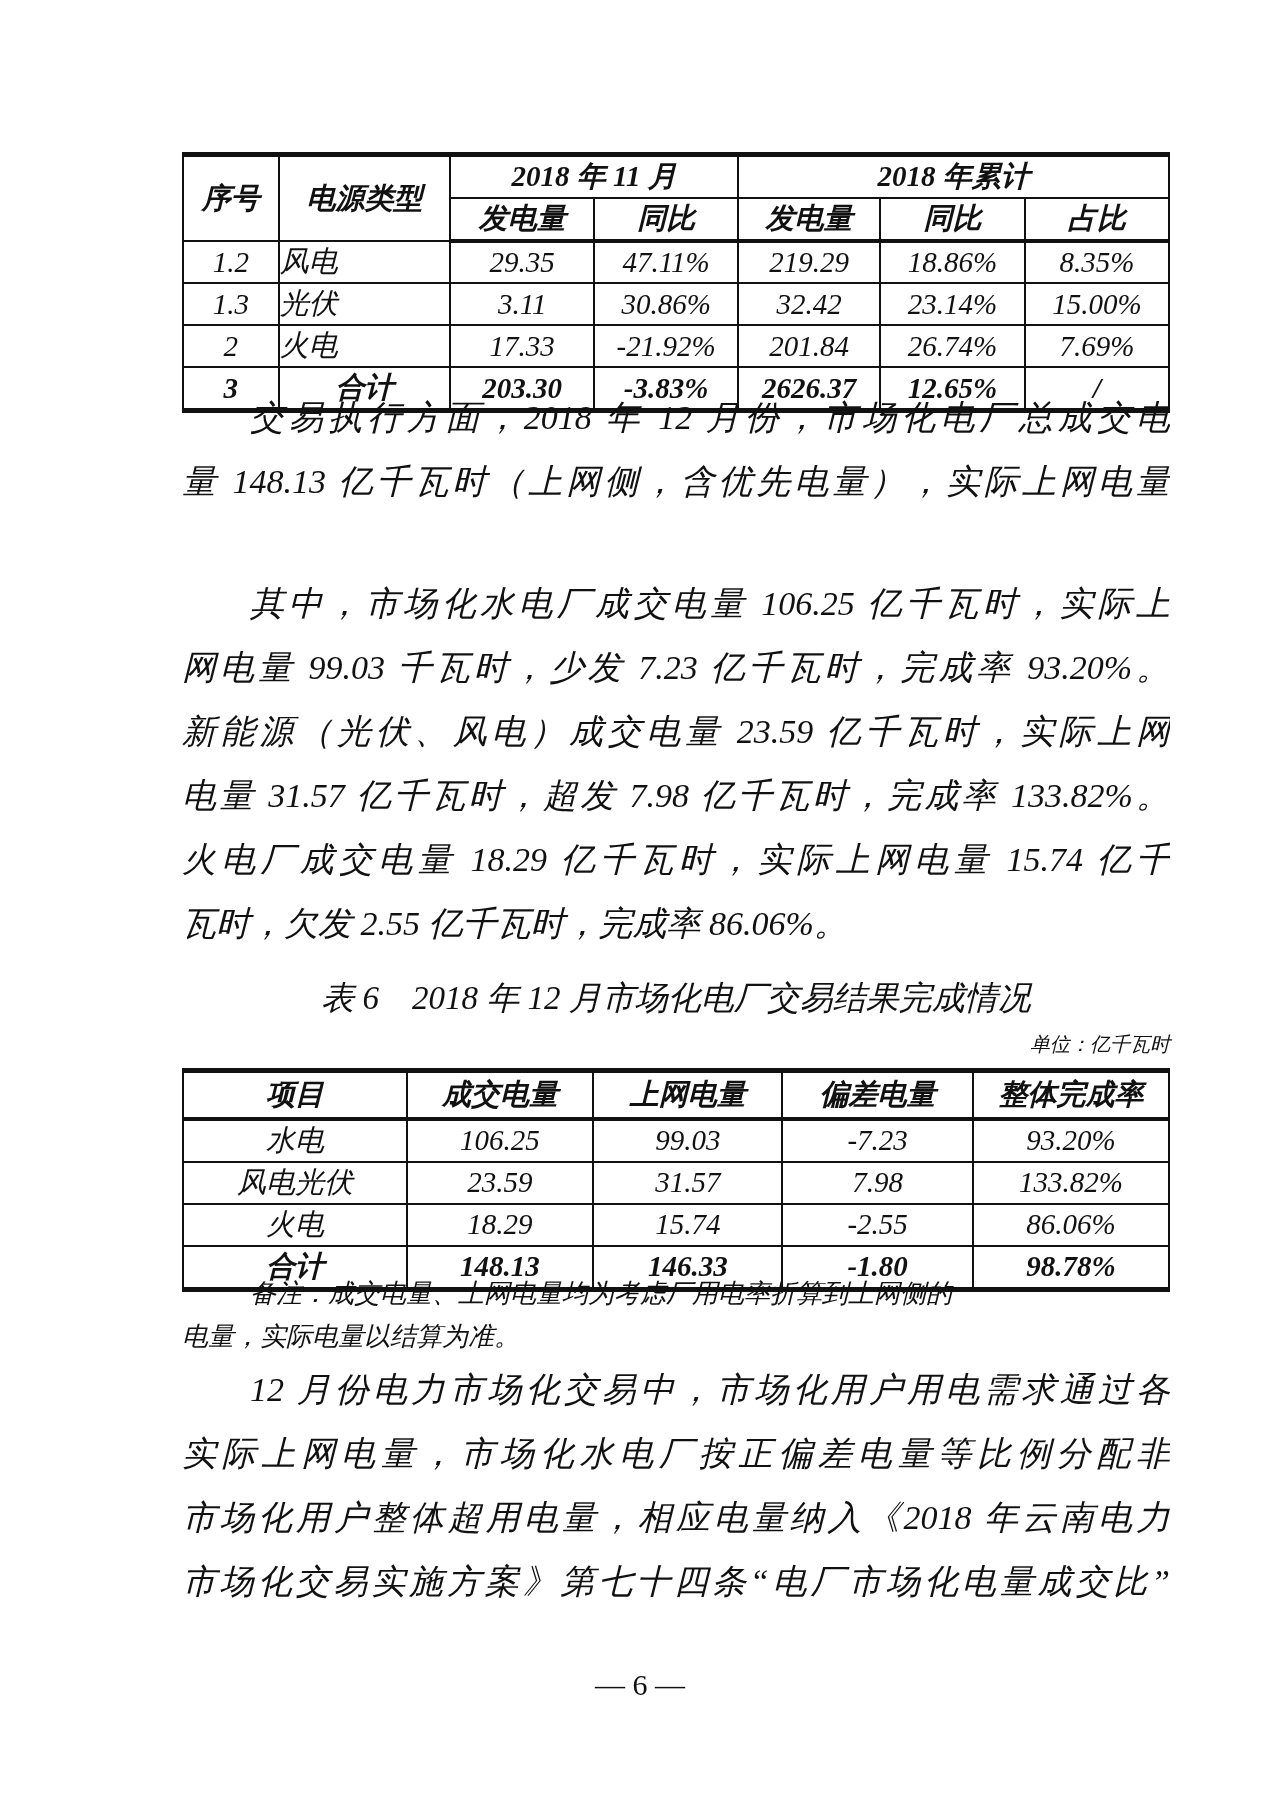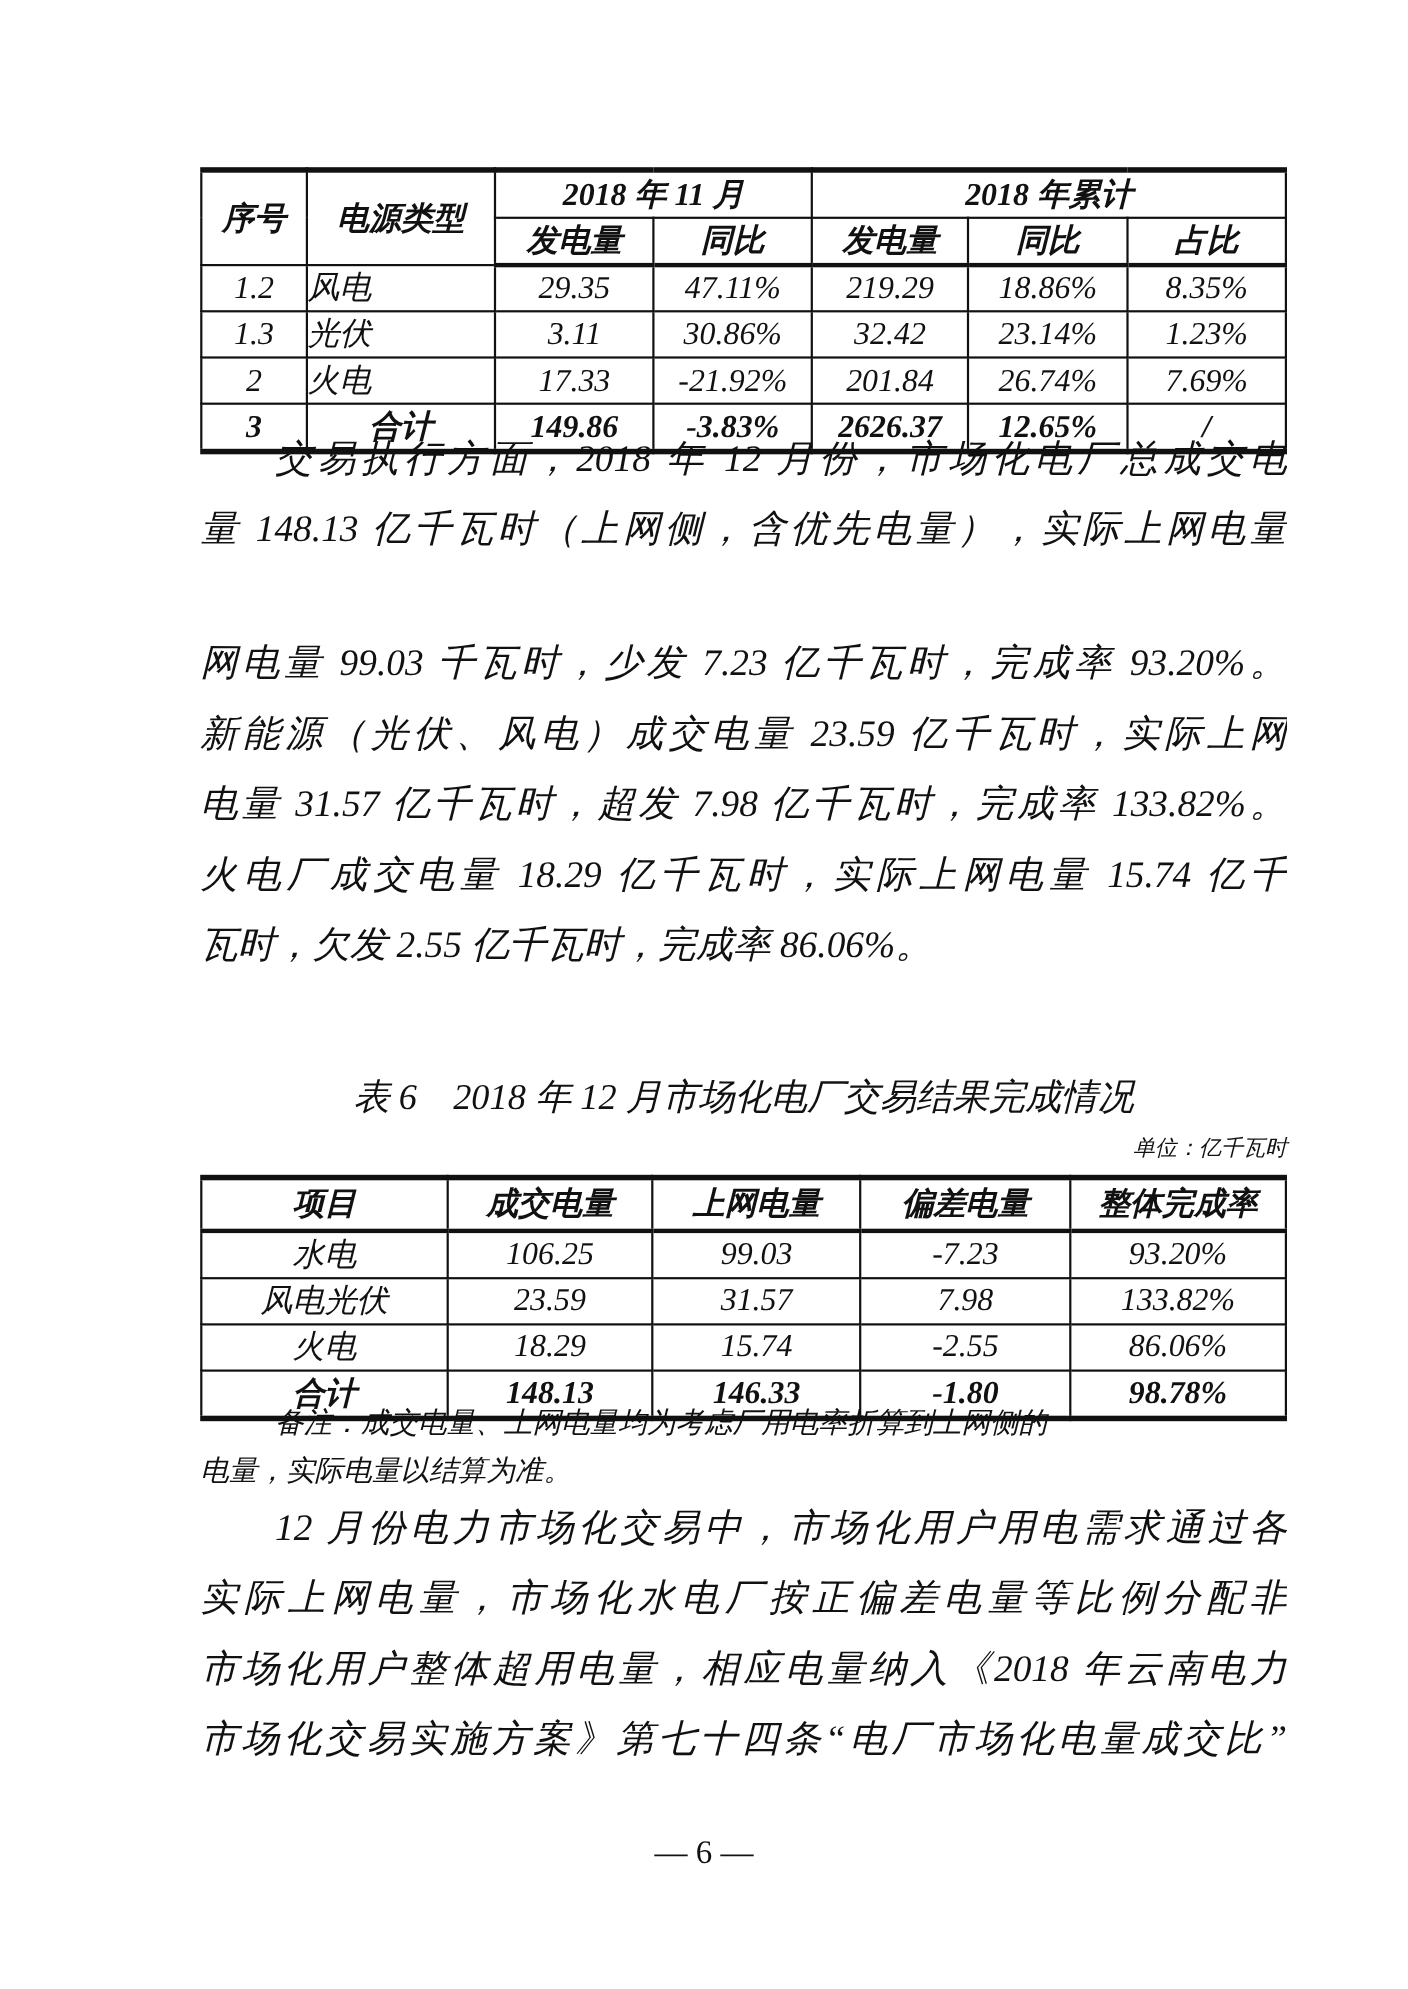--- a/index.html
+++ b/index.html
@@ -84,50 +84,51 @@
         <td>18.86%</td>
         <td>8.35%</td>
       </tr>
       <tr class="data">
         <td>1.3</td>
         <td class="ra">光伏</td>
         <td>3.11</td>
         <td>30.86%</td>
         <td>32.42</td>
         <td>23.14%</td>
-        <td>1.23%</td>
+        <td>15.00%</td>
       </tr>
       <tr class="data">
         <td>2</td>
         <td class="ra">火电</td>
         <td>17.33</td>
         <td>-21.92%</td>
         <td>201.84</td>
         <td>26.74%</td>
         <td>7.69%</td>
       </tr>
       <tr class="last bold">
         <td>3</td>
         <td>合计</td>
-        <td>149.86</td>
+        <td>203.30</td>
         <td>-3.83%</td>
         <td>2626.37</td>
         <td>12.65%</td>
         <td>/</td>
       </tr>
     </tbody>
   </table>
 </div>
 
 <div class="block para" style="top:386px">
   <div class="line jl ind">交易执行方面，2018 年 12 月份，市场化电厂总成交电</div>
   <div class="line jl">量 148.13 亿千瓦时（上网侧，含优先电量），实际上网电量</div>
 </div>
 
 <div class="block para" style="top:572px">
+  <div class="line jl ind">其中，市场化水电厂成交电量 106.25 亿千瓦时，实际上</div>
   <div class="line jl">网电量 99.03 千瓦时，少发 7.23 亿千瓦时，完成率 93.20%。</div>
   <div class="line jl">新能源（光伏、风电）成交电量 23.59 亿千瓦时，实际上网</div>
   <div class="line jl">电量 31.57 亿千瓦时，超发 7.98 亿千瓦时，完成率 133.82%。</div>
   <div class="line jl">火电厂成交电量 18.29 亿千瓦时，实际上网电量 15.74 亿千</div>
   <div class="line">瓦时，欠发 2.55 亿千瓦时，完成率 86.06%。</div>
 </div>
 
 <div class="block caption" style="top:972px">表 6　2018 年 12 月市场化电厂交易结果完成情况</div>
 
 <div class="block unit" style="top:1024px">单位：亿千瓦时</div>

